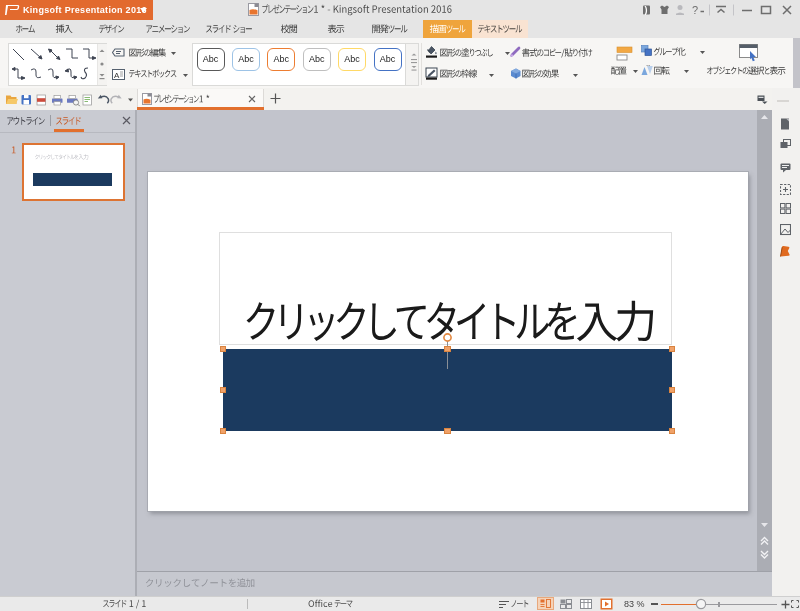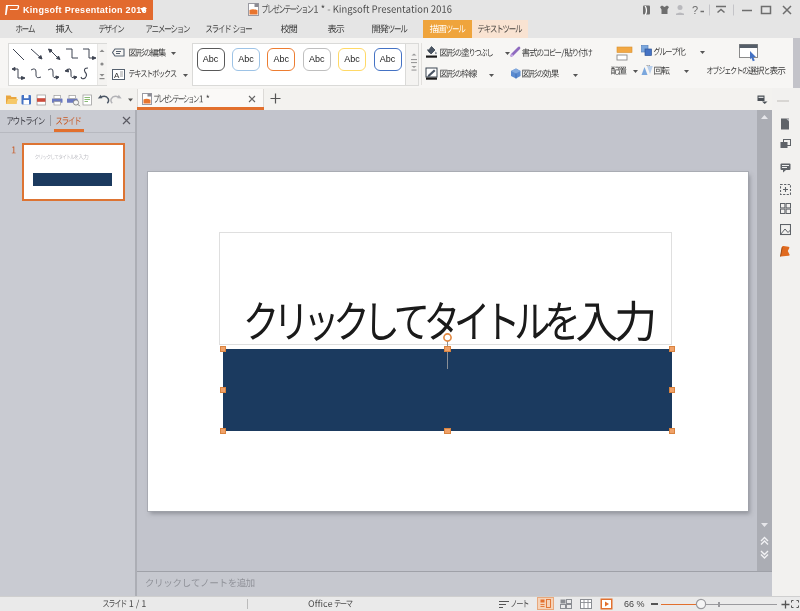--- a/index.html
+++ b/index.html
@@ -458,21 +458,21 @@
   </svg>
 <svg class="abs" style="left:580px;top:599px" width="12" height="10" viewBox="0 0 12 10">
 <rect x="0.5" y="0.5" width="11" height="9" fill="#fff" stroke="#8a8d92"></rect>
 <path d="M0.5 3.5 L11.5 3.5 M4 0.5 L4 9.5 M8 0.5 L8 9.5" stroke="#8a8d92" stroke-width="0.9"></path>
   </svg>
 <svg class="abs" style="left:600px;top:598px" width="13" height="12" viewBox="0 0 13 12">
 <rect x="0.5" y="0.5" width="12" height="11" fill="#E2702E"></rect>
     <rect x="2" y="2" width="9" height="8" fill="#fff"></rect>
 <path d="M5 3.5 L9 6 L5 8.5 Z" fill="#E2702E"></path>
   </svg>
-<div class="abs" style="left:624px;top:599px;font-size:9px;color:#444">66 %</div>
+<div class="abs" style="left:624px;top:599px;font-size:9px;color:#444">83 %</div>
 <div class="abs" style="left:651px;top:603px;width:7px;height:1.5px;background:#555"></div>
 <div class="abs" style="left:661px;top:603.5px;width:116px;height:1.5px;background:#9a9a9e"></div>
 <div class="abs" style="left:661px;top:603.5px;width:39px;height:1.5px;background:#E2702E"></div>
 <div class="abs" style="left:718px;top:602px;width:1.5px;height:5px;background:#9a9a9e"></div>
 <svg class="abs" style="left:694.5px;top:598px" width="12" height="12">
     <circle cx="6" cy="6" r="4.6" fill="#F5F5F5" stroke="#9a9a9e" stroke-width="1.2"></circle>
   </svg>
 <svg class="abs" style="left:781px;top:600px" width="9" height="9">
     <path d="M4.5 0.5 L4.5 8.5 M0.5 4.5 L8.5 4.5" stroke="#555" stroke-width="1.3"></path>
   </svg>

